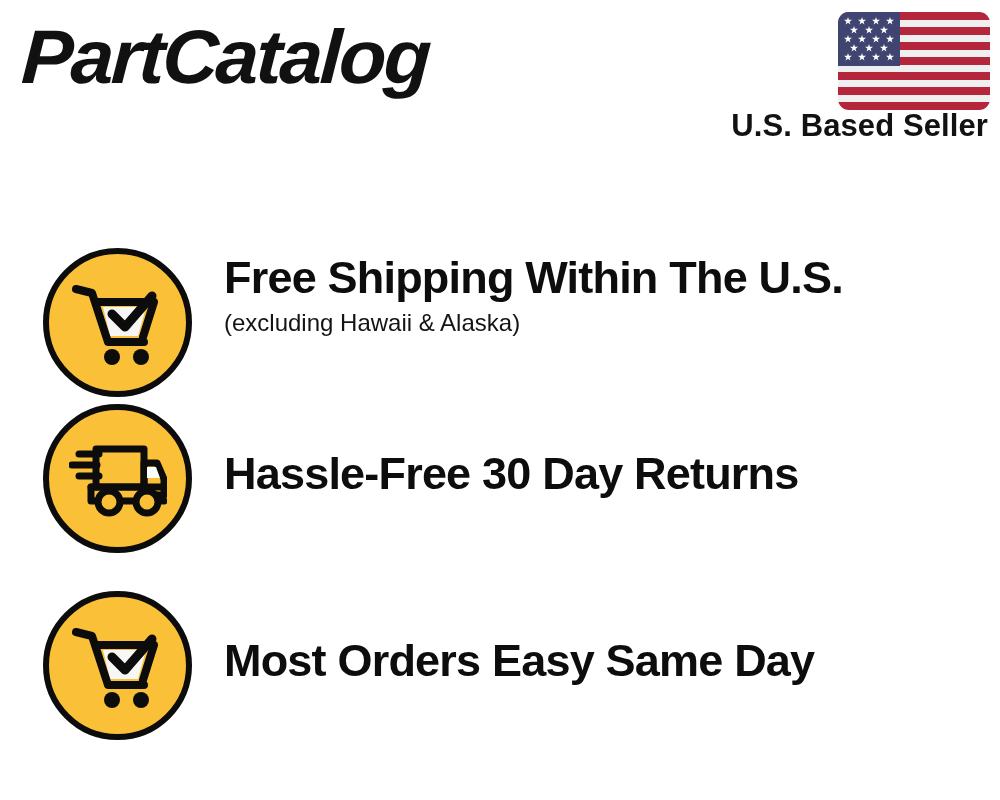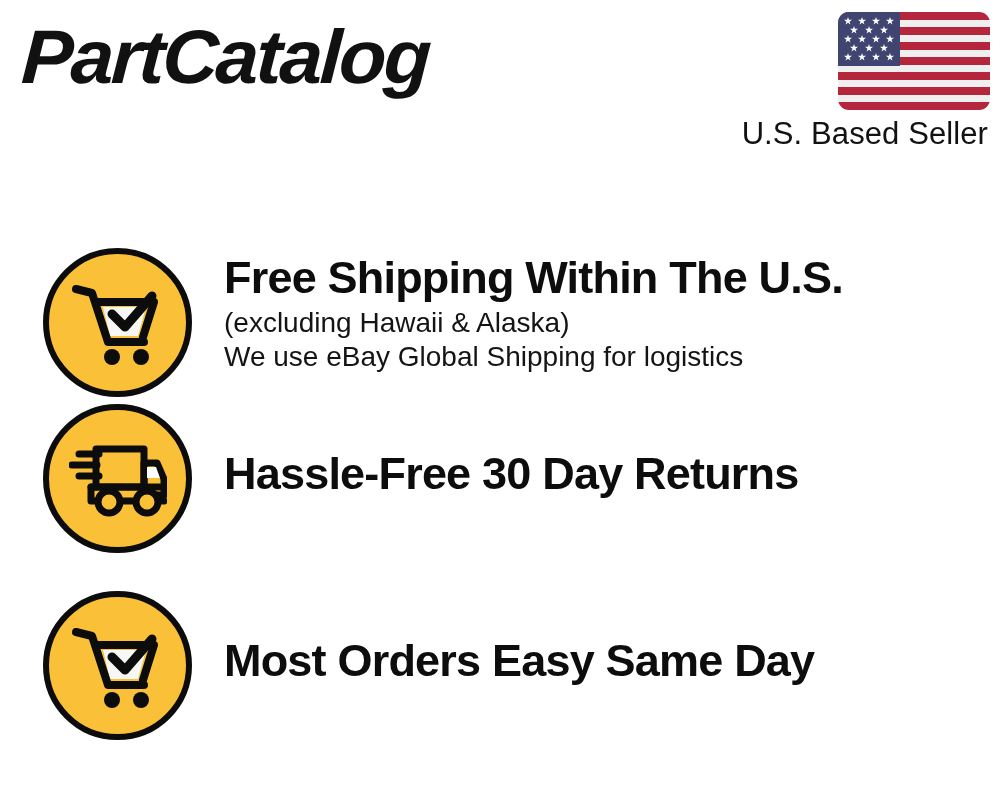--- a/index.html
+++ b/index.html
@@ -99,23 +99,23 @@
     color: #ffffff;
     line-height: 8px;
     font-size: 10px;
     text-align: center;
   }
   .star svg { display: block; }
 
   .seller-note {
     position: absolute;
     right: 12px;
-    top: 116px;
+    top: 108px;
     font-size: 31px;
-    font-weight: 400;
+    font-weight: 700;
     letter-spacing: 0.1px;
     color: #121212;
     white-space: nowrap;
     text-align: right;
   }
 
   
   .benefits {
     position: absolute;
     left: 0;
@@ -157,21 +157,21 @@
 
   .benefit-heading {
     font-size: 45px;
     font-weight: 700;
     letter-spacing: -0.8px;
     line-height: 52px;
     color: #0d0d0d;
     white-space: nowrap;
   }
   .benefit-sub {
-    font-size: 28px;
+    font-size: 24px;
     font-weight: 400;
     line-height: 34px;
     color: #141414;
     margin-top: 2px;
     white-space: nowrap;
   }
   .benefit-sub.bold {
     font-weight: 700;
     margin-top: 7px;
     letter-spacing: -0.2px;
@@ -324,21 +324,20 @@
         <path d="M6 9 L22 13 L38 62 L74 62" fill="none" stroke="#0c0c0c" stroke-width="8" stroke-linecap="round" stroke-linejoin="round"></path>
         <path d="M27 22 L84 22 L73 57" fill="none" stroke="#0c0c0c" stroke-width="8" stroke-linecap="round" stroke-linejoin="round"></path>
         <path d="M42 34 L55 47 L82 16" fill="none" stroke="#0c0c0c" stroke-width="9" stroke-linecap="round" stroke-linejoin="round"></path>
         <circle cx="42" cy="77" r="8" fill="#0c0c0c"></circle>
         <circle cx="71" cy="77" r="8" fill="#0c0c0c"></circle>
       </svg>
     </div>
     <div class="benefit-text">
       <div class="benefit-heading">Free Shipping Within The U.S.</div>
       <div class="benefit-sub">(excluding Hawaii &amp; Alaska)</div>
-      <div class="benefit-sub tight">We use eBay Global Shipping for logistics</div>
     </div>
   </div>
 
   <div class="benefit-row row-2">
     <div class="benefit-icon">
       <svg width="98" height="80" viewBox="0 0 98 80">
         <rect x="27" y="10" width="48" height="38" fill="none" stroke="#0c0c0c" stroke-width="7" stroke-linejoin="round"></rect>
         <path d="M75 24 L88 24 L95 40 L95 56 L75 56 Z" fill="none" stroke="#0c0c0c" stroke-width="7" stroke-linejoin="round"></path>
         <polygon points="78,28 87,28 91,39 78,39" fill="#fdfdfb"></polygon>
         <path d="M27 48 L95 48" stroke="#0c0c0c" stroke-width="7" stroke-linecap="round"></path>

